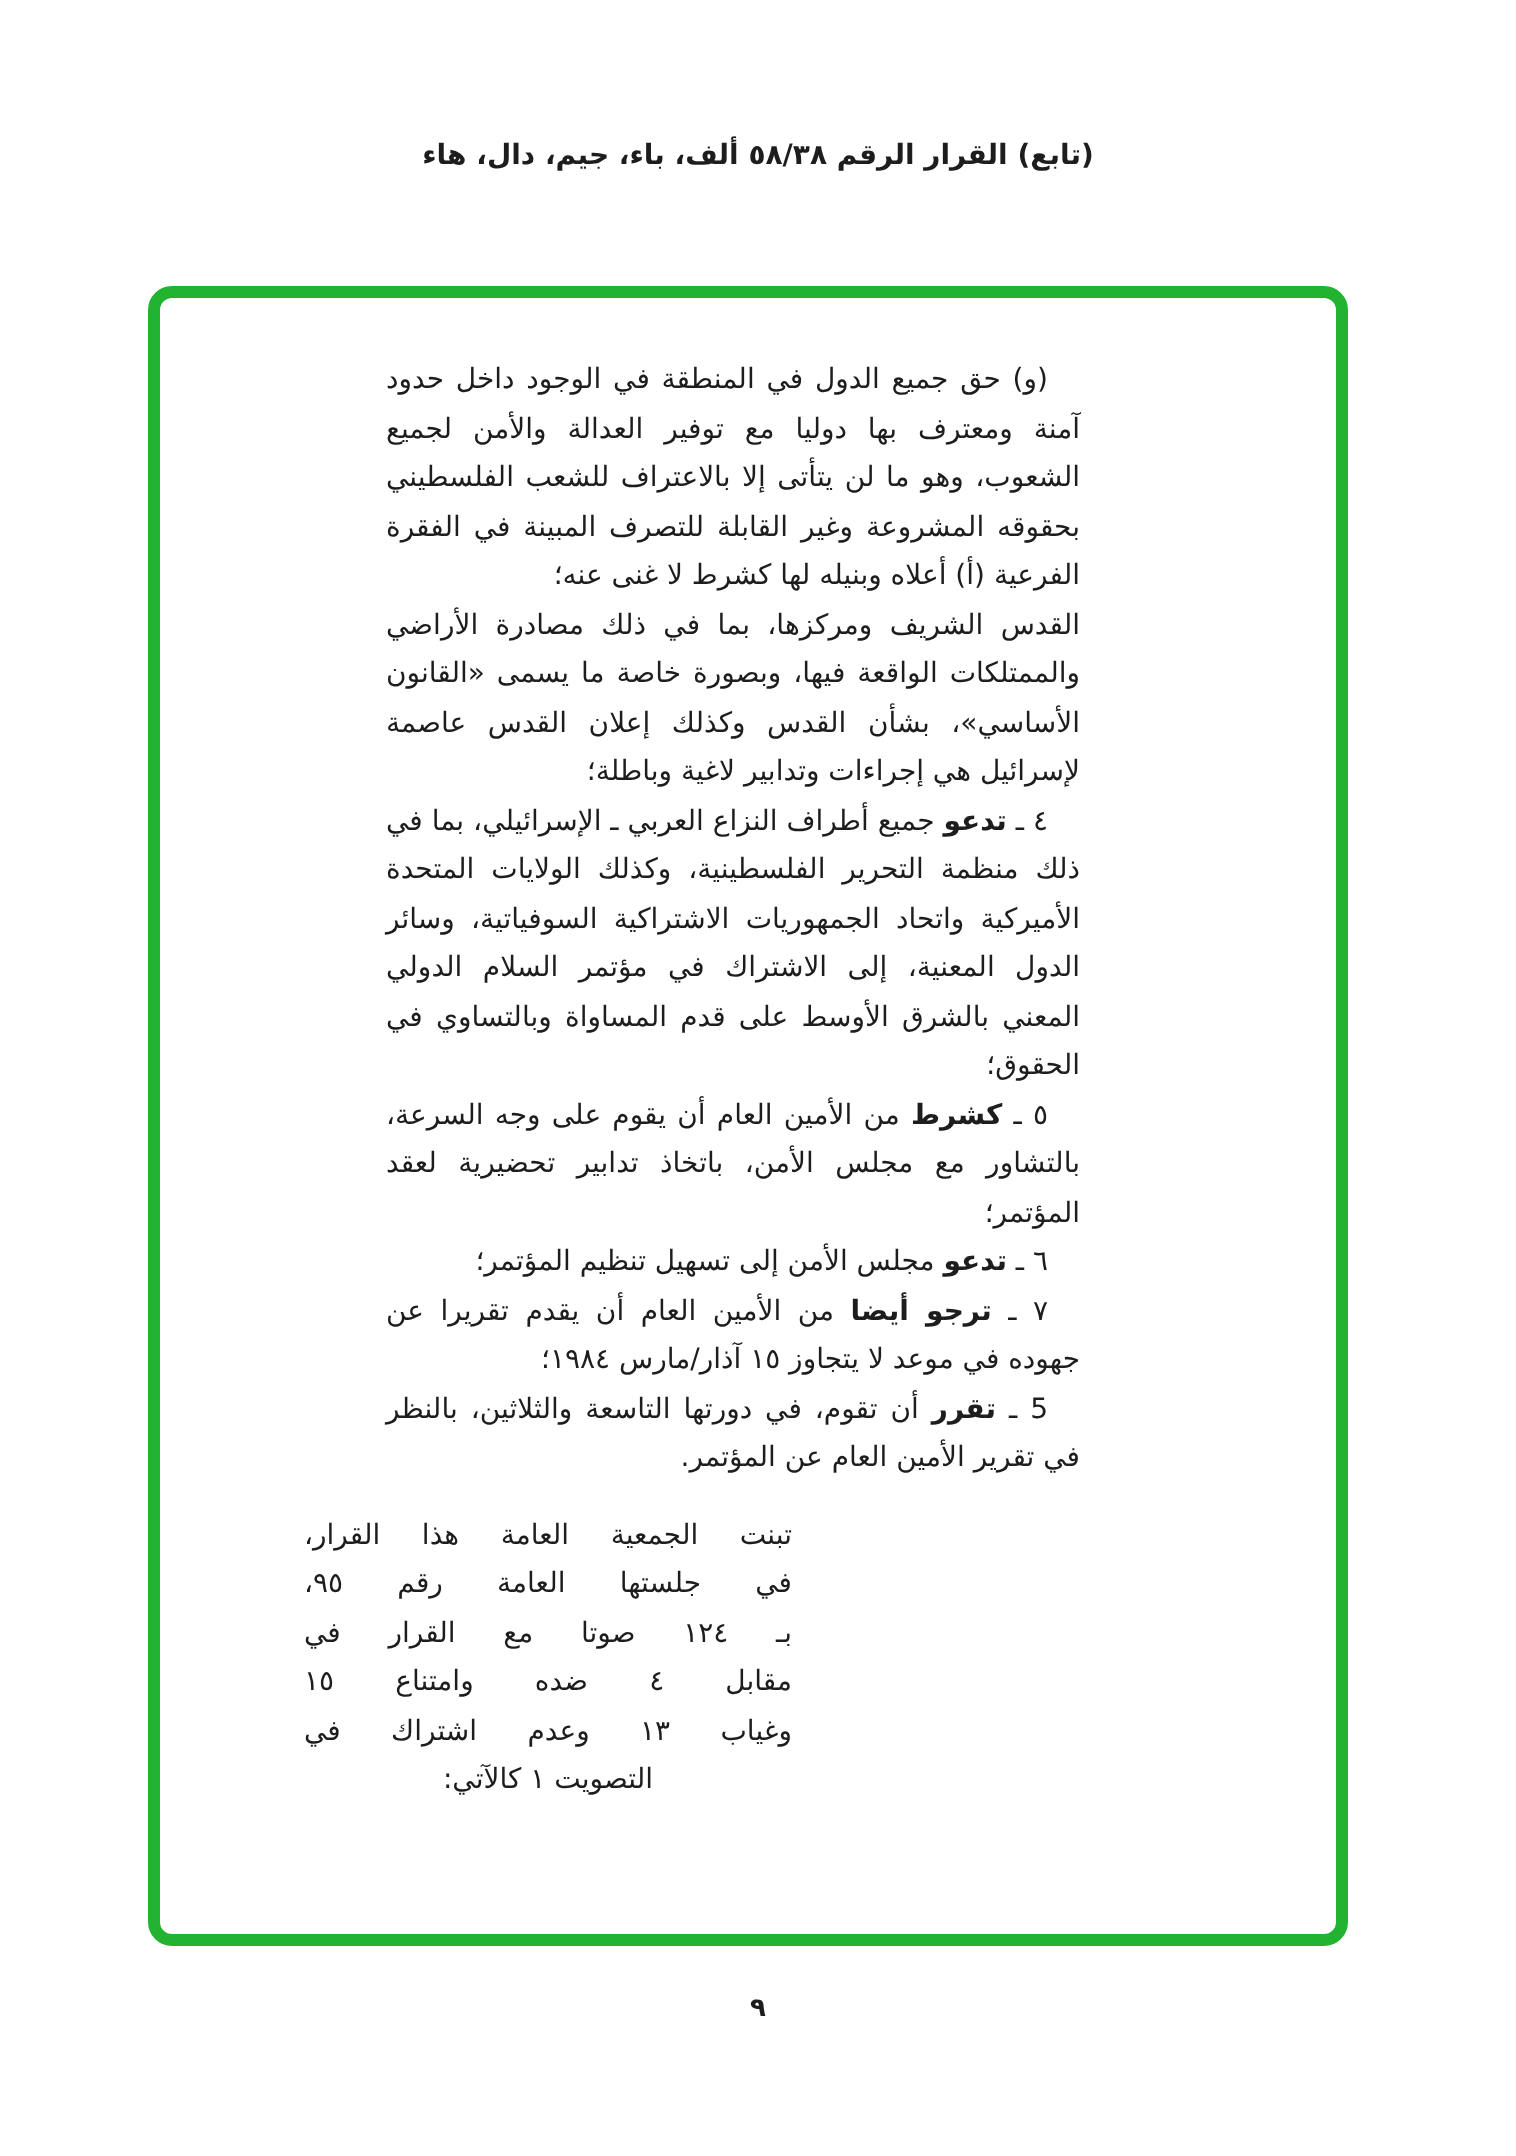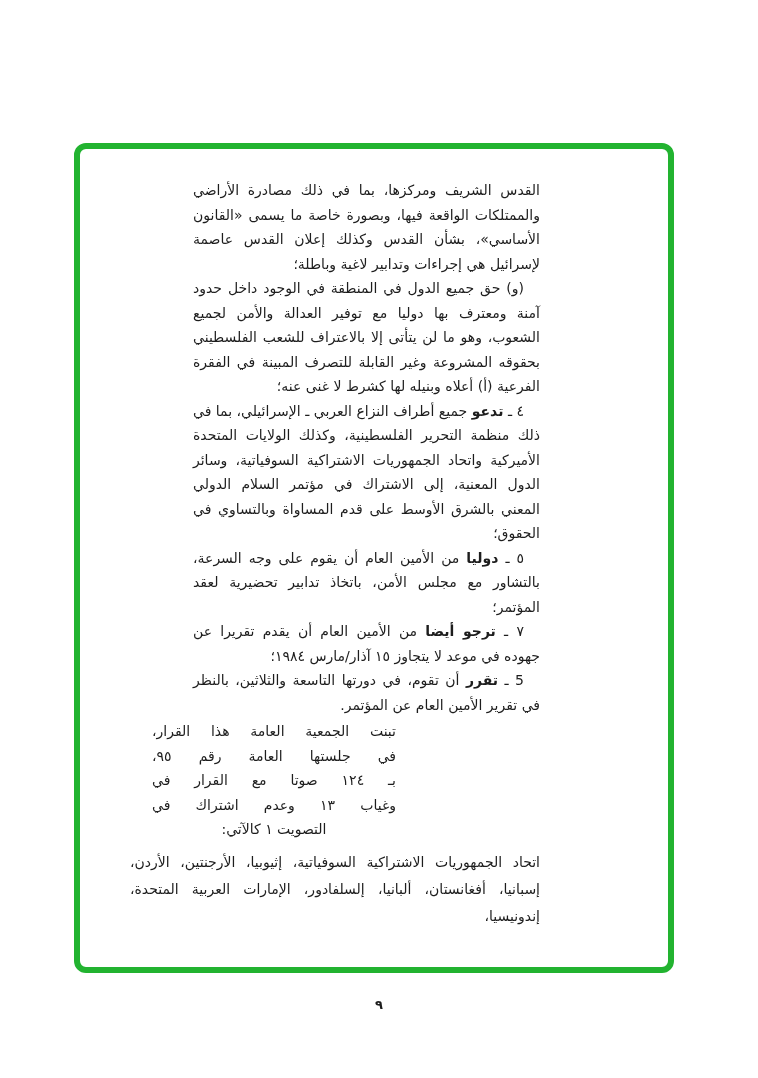--- a/index.html
+++ b/index.html
@@ -41,21 +41,21 @@
     line-height:24.5px;
     text-align:justify;
     text-justify:inter-word;
   }
   .para.indent { text-indent:16px; }
   .para b { font-weight:bold; }
 
   .vote-block {
     width:244px;
     margin-right:272px;
-    margin-top:2px;
+    margin-top:14px;
     font-size:14px;
     line-height:24.5px;
   }
   .vote-line { text-align:justify; text-align-last:justify; }
   .vote-line.last { text-align:right; text-align-last:center; }
 
   .with-row {
     display:flex;
     width:410px;
     margin-right:128px;
@@ -70,57 +70,61 @@
     position:absolute; top:997px; left:0; width:100%;
     text-align:center; font-weight:bold; font-size:13px;
   }
 </style>
 </head>
 <body>
 
 <div class="page">
 
   <div class="doc-header">
+    <div class="doc-title">(تابع) القرار الرقم ٥٨/٣٨ ألف، باء، جيم، دال، هاء</div>
   </div>
 
   <div class="frame" style="border-color: rgb(34, 179, 48);">
 
     <div class="text-main">
+      <p class="para indent">(و) حق جميع الدول في المنطقة في الوجود داخل حدود آمنة ومعترف بها دوليا مع توفير العدالة والأمن لجميع الشعوب، وهو ما لن يتأتى إلا بالاعتراف للشعب الفلسطيني بحقوقه المشروعة وغير القابلة للتصرف المبينة في الفقرة الفرعية (أ) أعلاه وبنيله لها كشرط لا غنى عنه؛</p>
+
       <p class="para">القدس الشريف ومركزها، بما في ذلك مصادرة الأراضي والممتلكات الواقعة فيها، وبصورة خاصة ما يسمى «القانون الأساسي»، بشأن القدس وكذلك إعلان القدس عاصمة لإسرائيل هي إجراءات وتدابير لاغية وباطلة؛</p>
-
-      <p class="para indent">(و) حق جميع الدول في المنطقة في الوجود داخل حدود آمنة ومعترف بها دوليا مع توفير العدالة والأمن لجميع الشعوب، وهو ما لن يتأتى إلا بالاعتراف للشعب الفلسطيني بحقوقه المشروعة وغير القابلة للتصرف المبينة في الفقرة الفرعية (أ) أعلاه وبنيله لها كشرط لا غنى عنه؛</p>
 
       <p class="para indent">
         <span>٤ ـ </span><b>تدعو</b><span> جميع أطراف النزاع العربي ـ الإسرائيلي، بما في ذلك منظمة التحرير الفلسطينية، وكذلك الولايات المتحدة الأميركية واتحاد الجمهوريات الاشتراكية السوفياتية، وسائر الدول المعنية، إلى الاشتراك في مؤتمر السلام الدولي المعني بالشرق الأوسط على قدم المساواة وبالتساوي في الحقوق؛</span>
       </p>
 
       <p class="para indent">
-        <span>٥ ـ </span><b>دوليا</b><span> من الأمين العام أن يقوم على وجه السرعة، بالتشاور مع مجلس الأمن، باتخاذ تدابير تحضيرية لعقد المؤتمر؛</span>
+        <span>٥ ـ </span><b>كشرط</b><span> من الأمين العام أن يقوم على وجه السرعة، بالتشاور مع مجلس الأمن، باتخاذ تدابير تحضيرية لعقد المؤتمر؛</span>
       </p>
 
+      <p class="para indent">
+        <span>٦ ـ </span><b>تدعو</b><span> مجلس الأمن إلى تسهيل تنظيم المؤتمر؛</span>
+      </p>
 
       <p class="para indent">
         <span>٧ ـ </span><b>ترجو أيضا</b><span> من الأمين العام أن يقدم تقريرا عن جهوده في موعد لا يتجاوز ١٥ آذار/مارس ١٩٨٤؛</span>
       </p>
 
       <p class="para indent">
         <span>5 ـ </span><b>تقرر</b><span> أن تقوم، في دورتها التاسعة والثلاثين، بالنظر في تقرير الأمين العام عن المؤتمر.</span>
       </p>
     </div>
 
     <div class="vote-block">
       <div class="vote-line">تبنت الجمعية العامة هذا القرار،</div>
       <div class="vote-line">في جلستها العامة رقم ٩٥،</div>
       <div class="vote-line">بـ ١٢٤ صوتا مع القرار في</div>
+      <div class="vote-line">مقابل ٤ ضده وامتناع ١٥</div>
       <div class="vote-line">وغياب ١٣ وعدم اشتراك في</div>
       <div class="vote-line last">التصويت ١ كالآتي:</div>
     </div>
 
     <div class="with-row">
-      <span class="with-countries">اتحاد الجمهوريات الاشتراكية السوفياتية، إثيوبيا، الأرجنتين، الأردن، إسبانيا، أفغانستان، ألبانيا، إلسلفادور، الإمارات العربية المتحدة، إندونيسيا،</span>
     </div>
 
   </div>
 
   <div class="page-footer">
     <span>٩</span>
   </div>
 
 </div>
 

